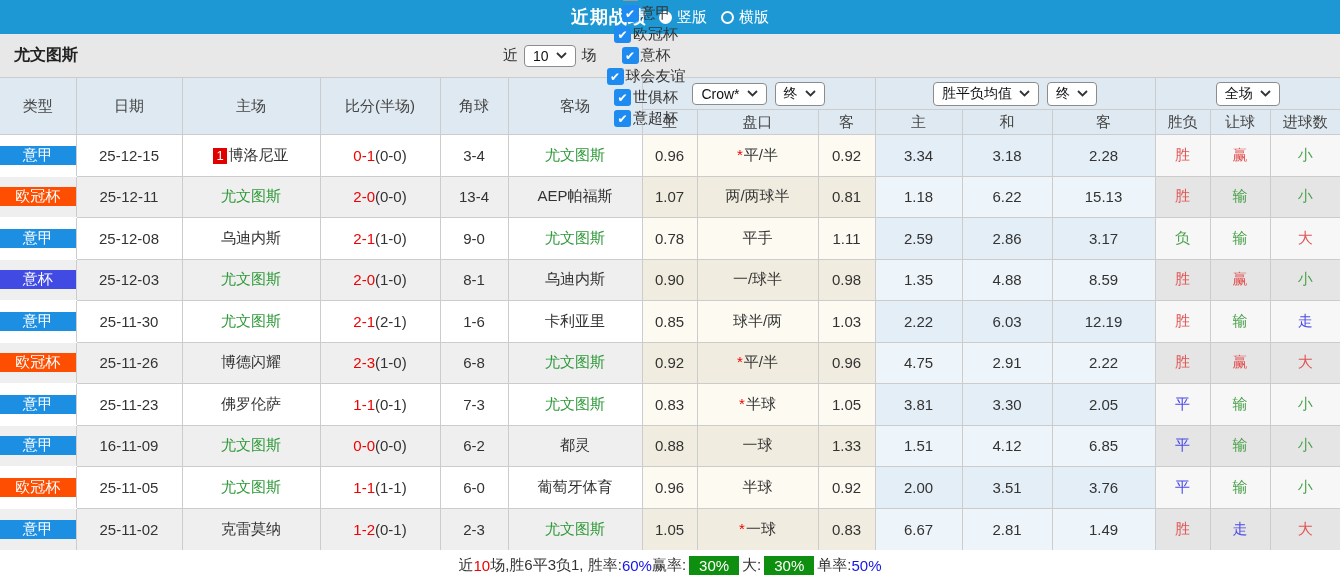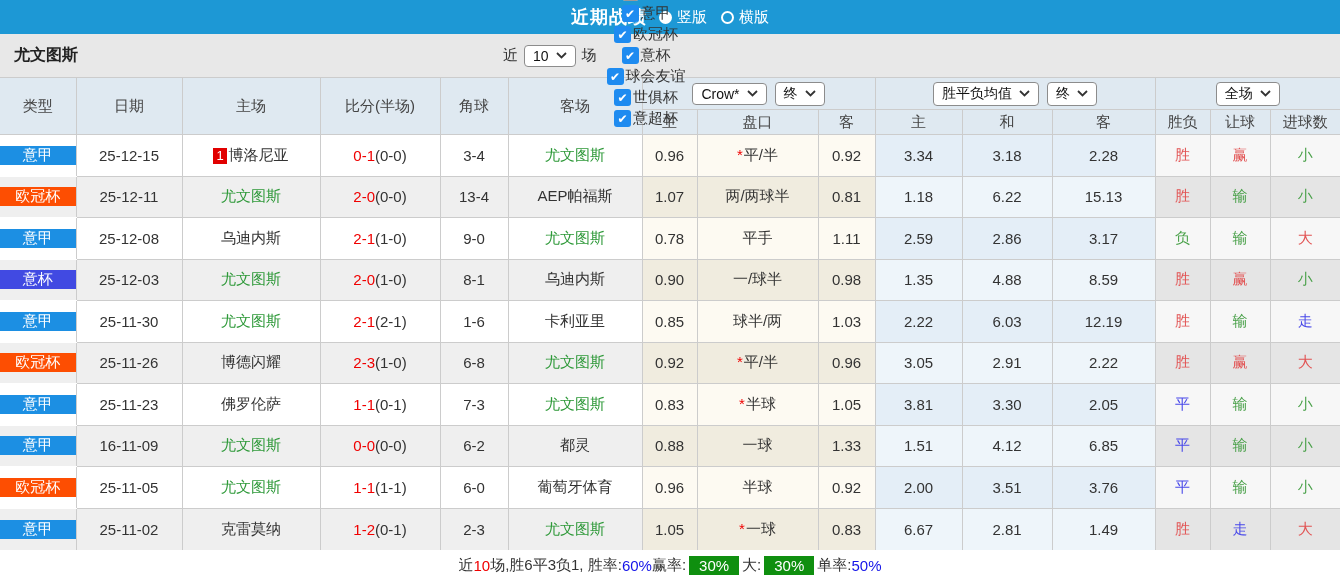--- a/index.html
+++ b/index.html
@@ -308,21 +308,21 @@
             <div class="league-badge" style="background: rgb(253, 78, 2);">欧冠杯</div>
           </td>
           <td class="g-left">25-11-26</td>
           <td class="g-left"><span>博德闪耀</span></td>
           <td class="g-left"><span class="ft">2-3</span><span class="ht">(1-0)</span></td>
           <td class="g-left">6-8</td>
           <td class="g-left"><span class="self">尤文图斯</span></td>
           <td class="g-crow">0.92</td>
           <td class="g-crow"><span class="star">*</span><span>平/半</span></td>
           <td class="g-crow">0.96</td>
-          <td class="g-avg">3.05</td>
+          <td class="g-avg">4.75</td>
           <td class="g-avg">2.91</td>
           <td class="g-avg">2.22</td>
           <td class="g-res r-red">胜</td>
           <td class="g-res r-red">赢</td>
           <td class="g-res r-red">大</td>
         </tr>
         <tr>
           <td class="c-league g-left">
             <div class="league-badge" style="background: rgb(28, 143, 227);">意甲</div>
           </td>

